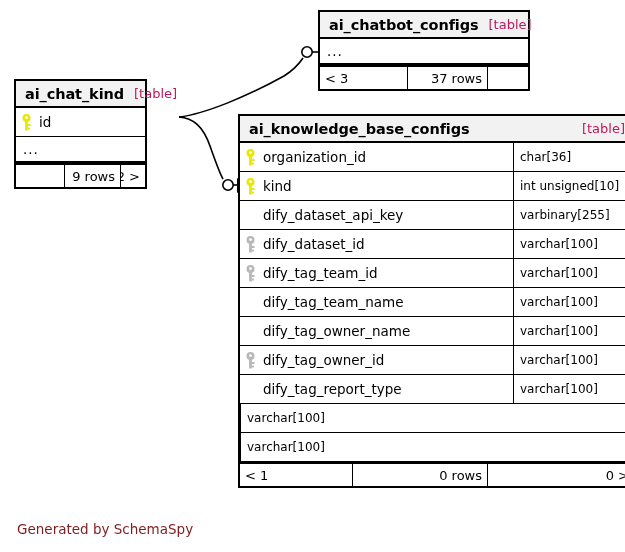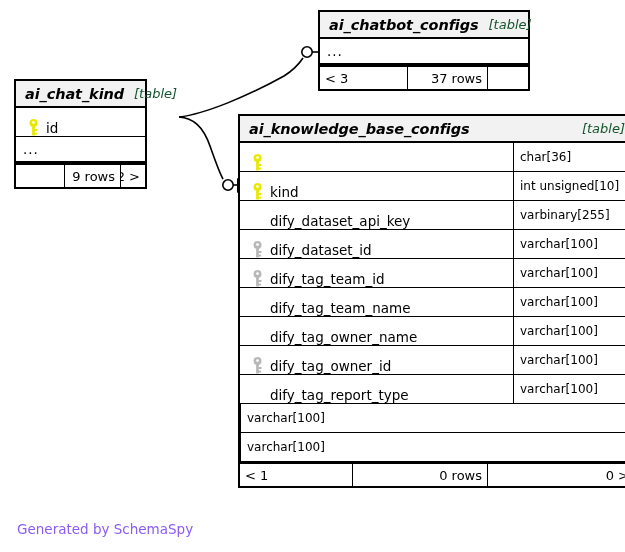--- a/index.html
+++ b/index.html
@@ -40,49 +40,47 @@
   .tbl-header {
     box-sizing: border-box;
     background: #f2f2f2;
     border-bottom: 2px solid #000000;
     display: flex;
     align-items: center;
     justify-content: space-between;
     padding: 8px 9px;
     height: 27px;
     white-space: nowrap;
-    font-style: italic;
   }
   .tbl-name {
     font-weight: bold;
     font-size: 14.5px;
     letter-spacing: -0.1px;
   }
   .tbl-tag {
     font-size: 13px;
-    color: #14532d;
+    color: #be185d;
     padding-left: 10px;
   }
   .col-row {
     box-sizing: border-box;
     display: flex;
     align-items: stretch;
     height: 29px;
     border-bottom: 1.5px solid #000000;
     background: #ffffff;
   }
   .col-row:last-of-type {
     border-bottom: none;
   }
   .col-name {
     box-sizing: border-box;
     flex: 1 1 auto;
     display: flex;
-    align-items: flex-end;
-    padding-left: 7px;
+    align-items: center;
     font-size: 13.5px;
     white-space: nowrap;
     overflow: hidden;
   }
   .col-type {
     box-sizing: border-box;
     flex: 0 0 auto;
     display: flex;
     align-items: center;
     padding-left: 6px;
@@ -147,21 +145,21 @@
   #node-ai_knowledge_base_configs .foot-left  { width: 112px; }
   #node-ai_knowledge_base_configs .foot-mid   { width: 135px; }
   #node-ai_knowledge_base_configs .foot-right { flex: 1 1 auto; }
 
   
   #caption {
     position: absolute;
     left: 17px;
     top: 521px;
     font-size: 13.5px;
-    color: #8b5cf6;
+    color: #7f1d1d;
     white-space: nowrap;
   }
   .key-icon { display:block; }
 </style>
 </head>
 <body>
 
 <div id="canvas">
 
   <svg id="edges" viewBox="0 0 625 552" width="625" height="552" xmlns="http://www.w3.org/2000/svg">
@@ -231,20 +229,21 @@
       <div class="col-name">
         <span class="keyslot">
           <svg class="key-icon" width="11" height="17" viewBox="0 0 11 17" xmlns="http://www.w3.org/2000/svg">
             <circle cx="5.5" cy="4" r="4" fill="#e8e800"></circle>
               <circle cx="5.5" cy="3.6" r="1.4" fill="#ffffff"></circle>
             <rect x="4.1" y="6" width="2.8" height="10.5" fill="#e8e800"></rect>
             <rect x="6.9" y="10" width="2.6" height="2" fill="#e8e800"></rect>
             <rect x="6.9" y="13.6" width="2.2" height="1.9" fill="#e8e800"></rect>
           </svg>
         </span>
+        <span>organization_id</span>
       </div>
       <div class="col-type">char[36]</div>
     </div>
 
     <div class="col-row">
       <div class="col-name">
         <span class="keyslot">
           <svg class="key-icon" width="11" height="17" viewBox="0 0 11 17" xmlns="http://www.w3.org/2000/svg">
             <circle cx="5.5" cy="4" r="4" fill="#e8e800"></circle>
               <circle cx="5.5" cy="3.6" r="1.4" fill="#ffffff"></circle>

